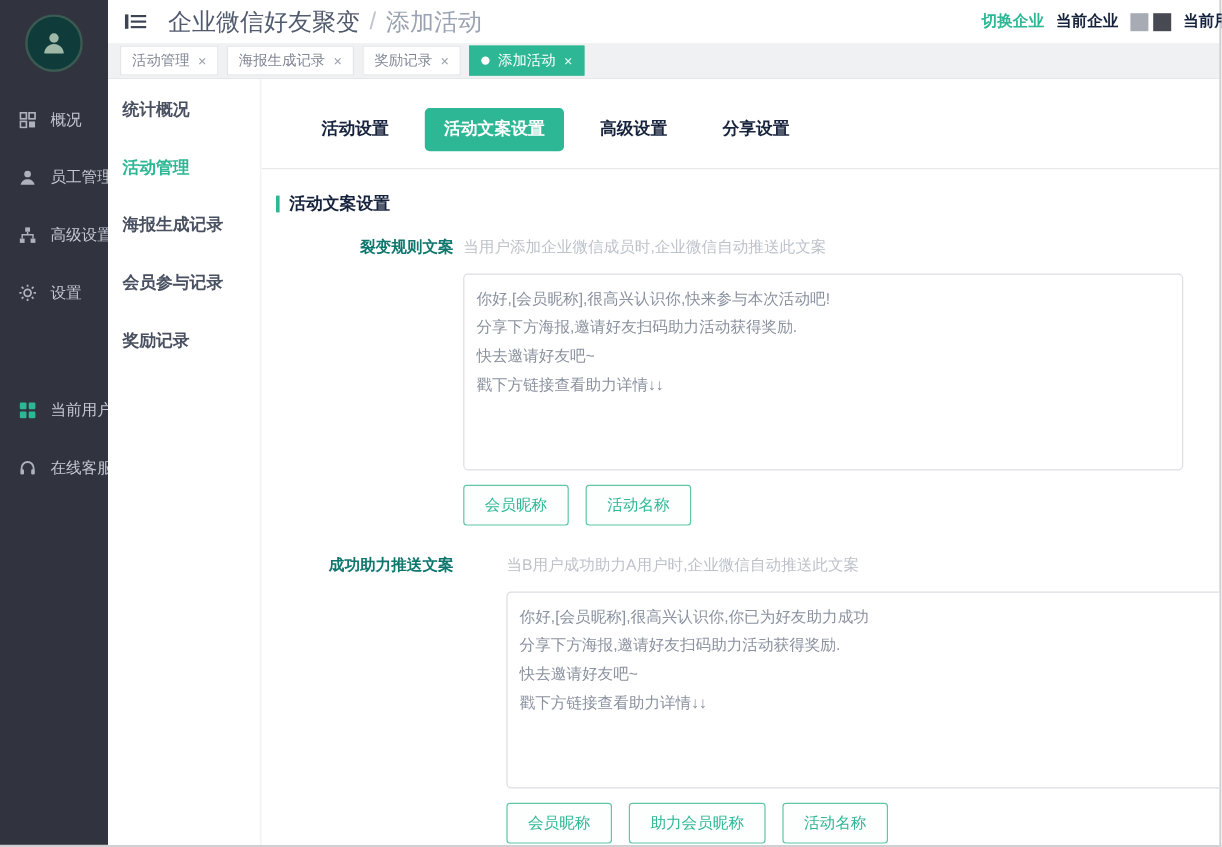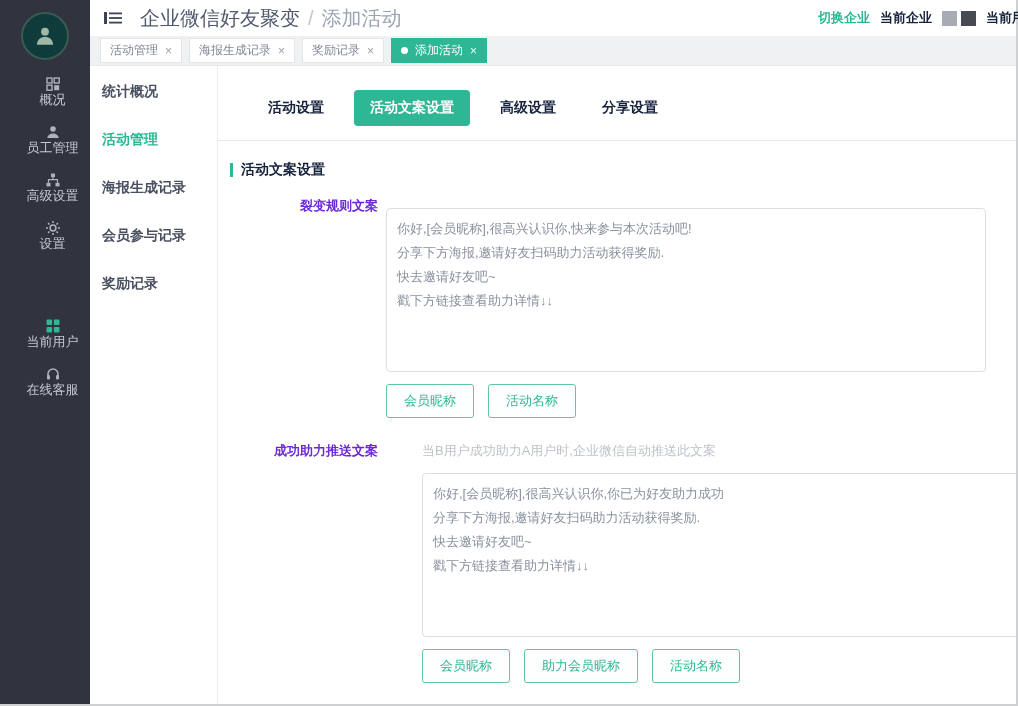--- a/index.html
+++ b/index.html
@@ -4,22 +4,22 @@
 <style>
   * { margin:0; padding:0; box-sizing:border-box; }
   html,body { width:1018px; height:706px; overflow:hidden; }
   body { font-family:"Liberation Sans","DejaVu Sans",sans-serif; background:#fff; color:#515a6e; }
   .app { display:flex; width:1018px; height:706px; border-right:2px solid #cfd0d1; border-bottom:2px solid #cfd0d1; background:#fff; }
 
   
   .sidebar { width:90px; flex-shrink:0; background:#31343f; display:flex; flex-direction:column; }
   .logo { width:48px; height:48px; border-radius:50%; margin:12px auto 16px; background:#0f3c3a;
           display:flex; align-items:center; justify-content:center; border:2px solid #3a5a52; cursor:pointer; }
-  .side-item { height:48px; display:flex; align-items:center; gap:0; padding-left:15px;
-               font-size:13px; color:#c5c8d1; cursor:pointer; white-space:nowrap;flex-direction:column; }
+  .side-item { height:48px; display:flex; align-items:center; gap:12px; padding-left:15px;
+               font-size:13px; color:#c5c8d1; cursor:pointer; white-space:nowrap; }
   .side-item.group-gap { margin-top:50px; }
   .sicon { width:15px; height:15px; display:inline-flex; align-items:center; justify-content:center; flex-shrink:0; }
 
   
   .right { flex:1; display:flex; flex-direction:column; min-width:0; }
 
   .topbar { height:36px; flex-shrink:0; display:flex; align-items:center; padding:0 8px 0 14px; background:#fff; }
   .hamburger { cursor:pointer; display:inline-flex; }
   .breadcrumb { margin-left:18px; font-size:20px; display:flex; align-items:center; gap:8px; white-space:nowrap; }
   .crumb.root { color:#515a6e; cursor:pointer; }
@@ -54,21 +54,21 @@
   .mtab { font-size:14px; font-weight:bold; color:#17233d; padding:9px 16px; border-radius:4px; cursor:pointer; white-space:nowrap; }
   .mtab.active { background:#2eb795; color:#fff; }
   .divider { border-bottom:1px solid #e9e9e9; margin-top:14px; }
 
   .section { display:flex; align-items:center; margin:20px 0 0 12px; }
   .section .bar { width:3px; height:14px; background:#2eb795; margin-right:8px; }
   .stitle { font-size:14px; font-weight:bold; color:#17233d; }
 
   .form-item { display:flex; margin-top:16px; }
   .form-item + .form-item { margin-top:22px;gap:36px; }
-  .flabel { width:160px; flex-shrink:0; text-align:right; font-size:13px; font-weight:bold; color:#6d28d9; padding-top:2px; }
+  .flabel { width:160px; flex-shrink:0; text-align:right; font-size:13px; font-weight:bold; color:#0f766e; padding-top:2px; }
   .fcontent { margin-left:8px; }
   .hint { font-size:13px; color:#bdc2ca; padding-top:2px; }
   textarea.copy { display:block; width:600px; height:164px; margin-top:13px; resize:none;
           border:1px solid #dcdee2; border-radius:4px; padding:8px 10px; font-size:13px; line-height:24px;
           color:#8a919f; font-family:"Liberation Sans","DejaVu Sans",sans-serif; outline:none; background:#fff; }
   .tokens { display:flex; gap:14px; margin-top:12px; }
   .token-btn { border:1px solid #5fc6a6; color:#2eb795; background:#fdfffe; font-size:13px;
                padding:7px 17px; border-radius:3px; cursor:pointer;
                font-family:"Liberation Sans","DejaVu Sans",sans-serif; }
 </style>
@@ -233,20 +233,21 @@
         <div class="divider"></div>
 
         <div class="section">
           <span class="bar"></span>
           <span class="stitle">活动文案设置</span>
         </div>
 
         <div class="form-item">
           <div class="flabel">裂变规则文案</div>
           <div class="fcontent">
+            <div class="hint">当用户添加企业微信成员时,企业微信自动推送此文案</div>
             <textarea class="copy" style="">你好,[会员昵称],很高兴认识你,快来参与本次活动吧!
 分享下方海报,邀请好友扫码助力活动获得奖励.
 快去邀请好友吧~
 戳下方链接查看助力详情↓↓</textarea>
             <div class="tokens">
               <button class="token-btn">会员昵称</button>
               <button class="token-btn">活动名称</button>
             </div>
           </div>
         </div>

